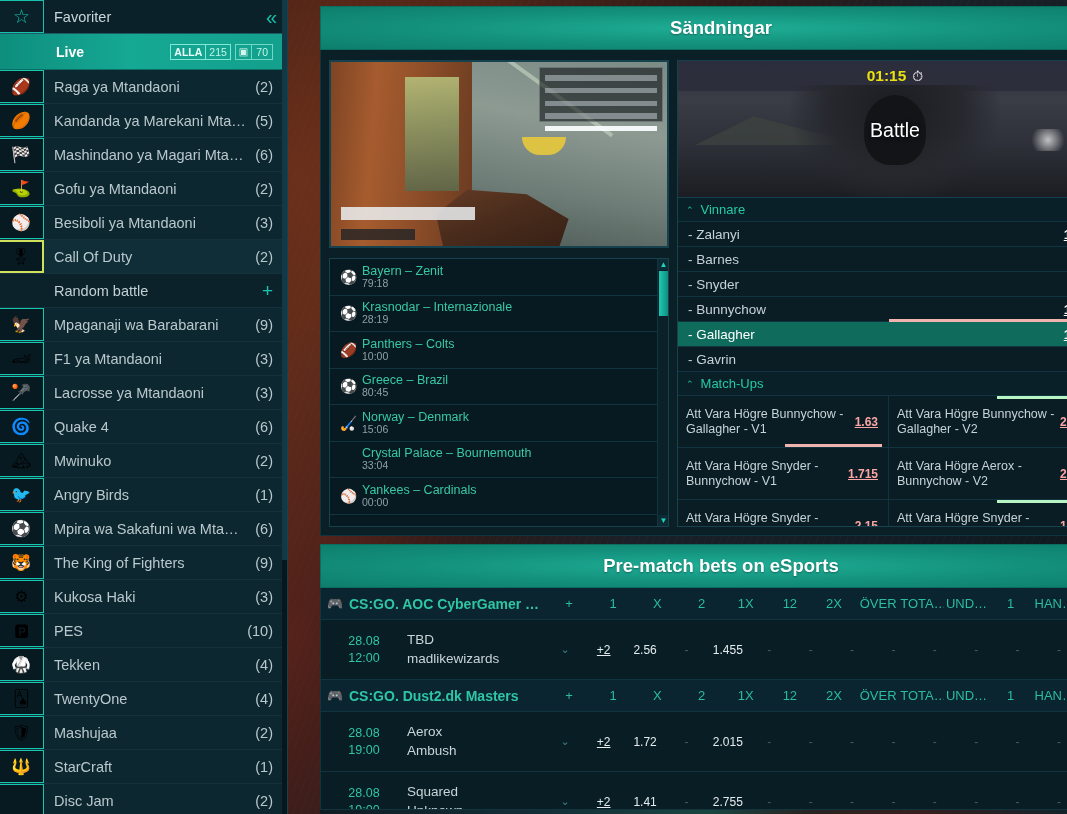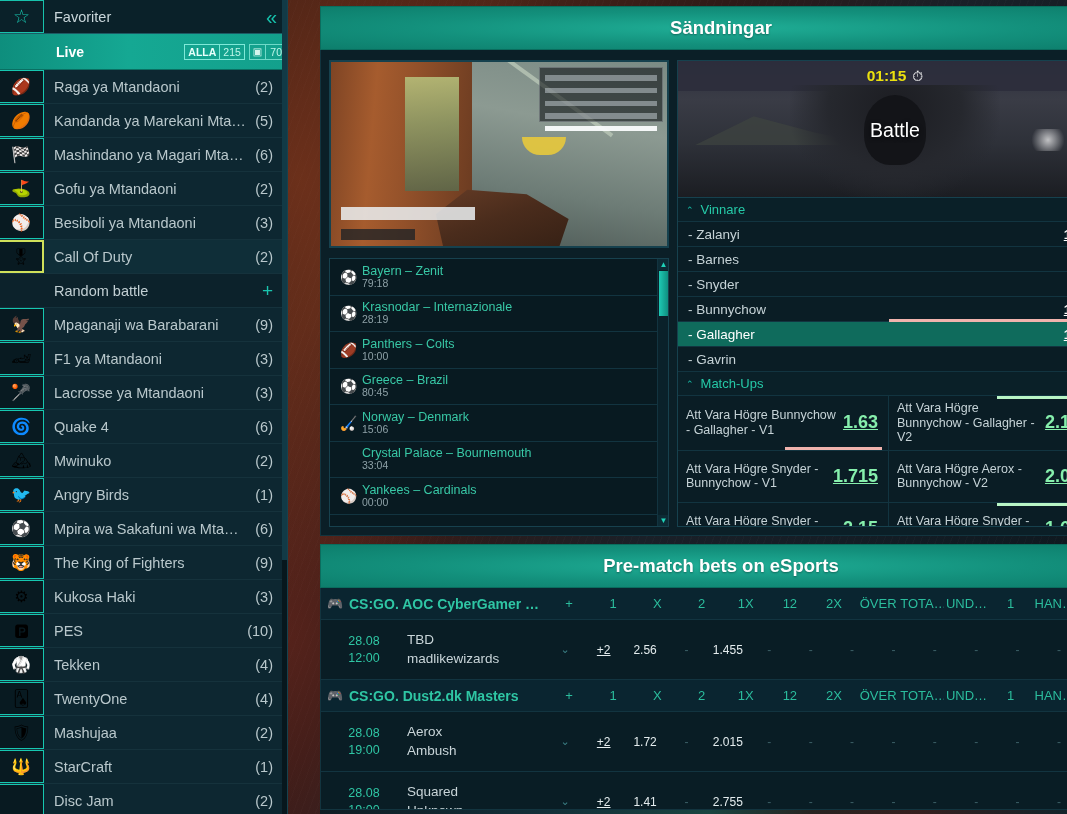--- a/index.html
+++ b/index.html
@@ -94,21 +94,21 @@
     height: 36px;
     background: linear-gradient(90deg,#0e8e7d 0%, #15a893 45%, #13a08c 100%);
     border-bottom: 1px solid #0a6f62;
   }
   .sb-row.live .sb-label {
     padding-left: 56px;
     font-weight: bold;
     color: #ffffff;
     font-size: 14px;
   }
-  .live-badges { display: flex; align-items: flex-end; gap: 4px; }
+  .live-badges { display: flex; align-items: flex-end; gap: 4px; padding-right: 14px; }
   .badge-group {
     display: flex; align-items: stretch;
     border: 1px solid #7fe9d8;
     height: 16px;
     font-size: 10.5px;
     line-height: 14px;
   }
   .badge-group .bg-a {
     padding: 0 3px; color: #e8fffb; font-weight: bold;
     border-right: 1px solid #7fe9d8;
@@ -353,21 +353,21 @@
   .mu-cell {
     position: relative;
     flex: 1 1 50%;
     display: flex; align-items: center; justify-content: space-between;
     padding: 5px 10px 5px 8px;
     min-height: 51px;
     border-right: 1px solid #123440;
   }
   .mu-cell:last-child { border-right: none; }
   .mu-name { color: #c6d3d7; font-size: 12.5px; line-height: 1.16; }
-  .mu-val { color: #86efac; font-size: 18px; font-weight: bold; text-decoration: underline; white-space: nowrap; }
+  .mu-val { color: #fca5a5; font-size: 12px; font-weight: bold; text-decoration: underline; white-space: nowrap; }
   .mu-cell .mbar { position: absolute; height: 3px; width: 46%; right: 6px; }
   .mbar.down { background: #f0b3ad; bottom: 0; }
   .mbar.up { background: #b8f5c5; top: 0; }
 
   .odds-sb {
     position: absolute; right: 0; top: 0; bottom: 0; width: 12px;
     background: #0c2630;
   }
   .odds-sb .thumb {
     position: absolute; left: 1px; width: 10px;

